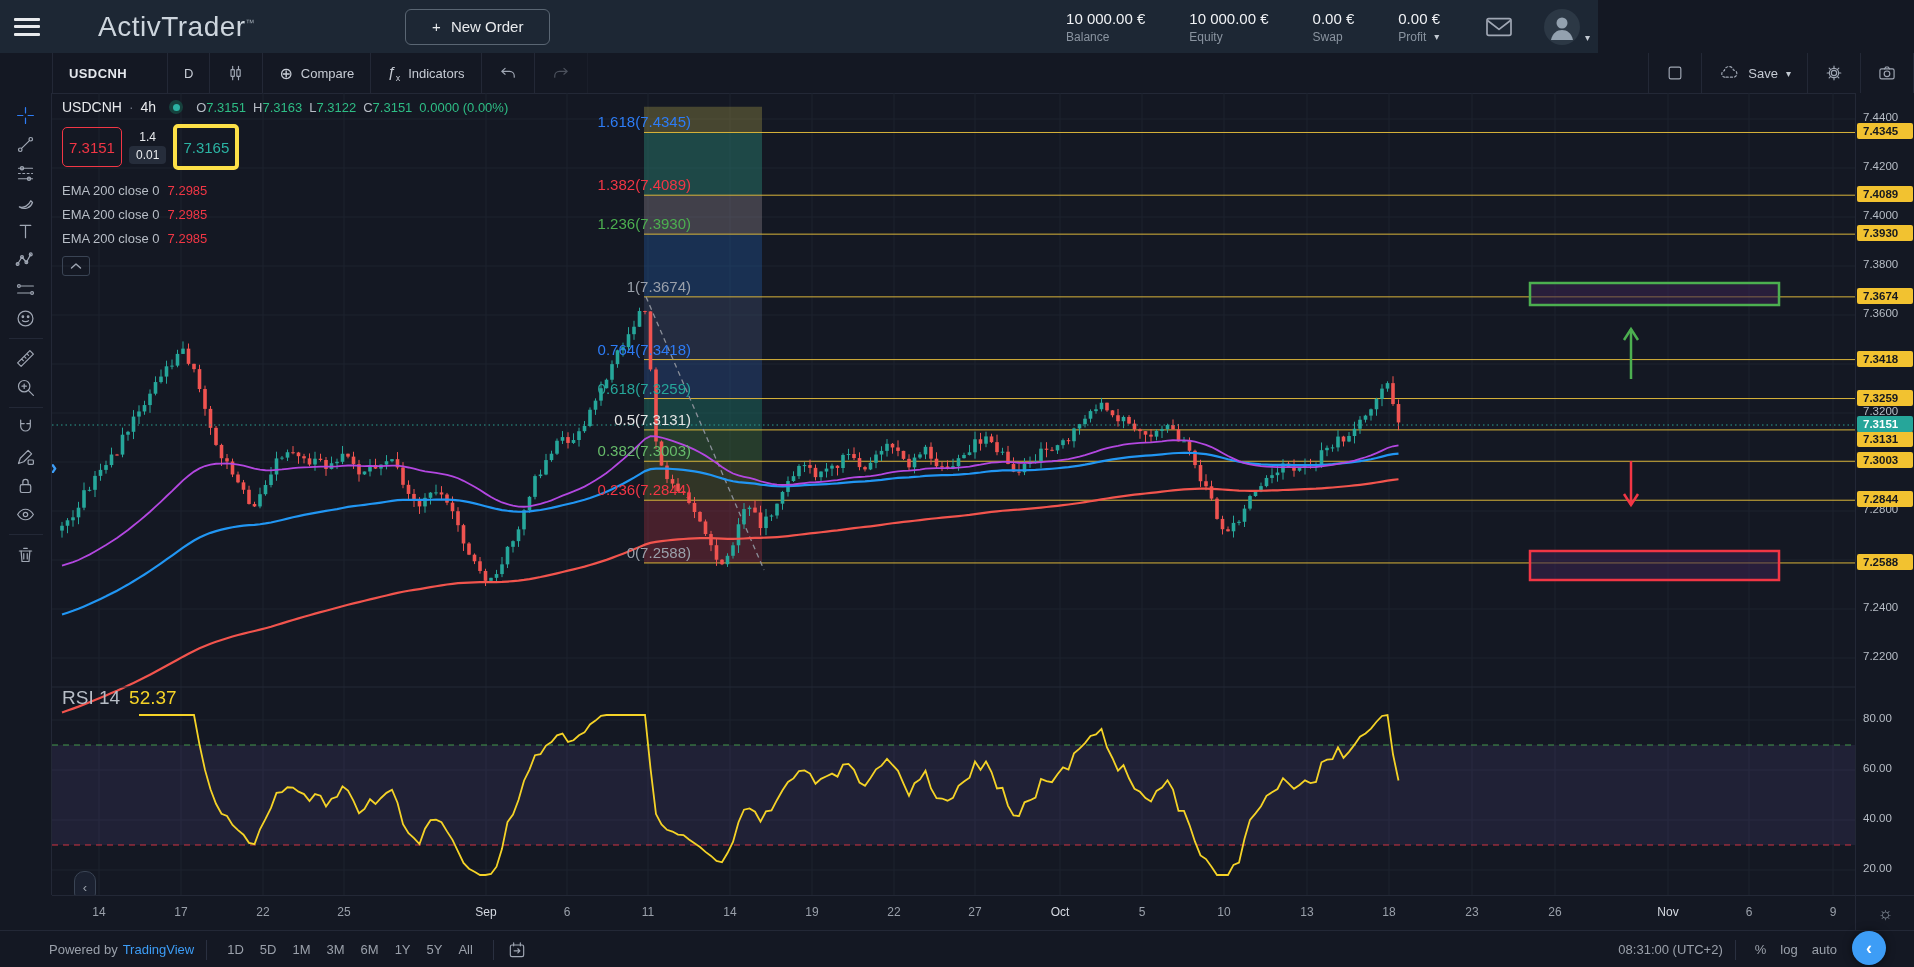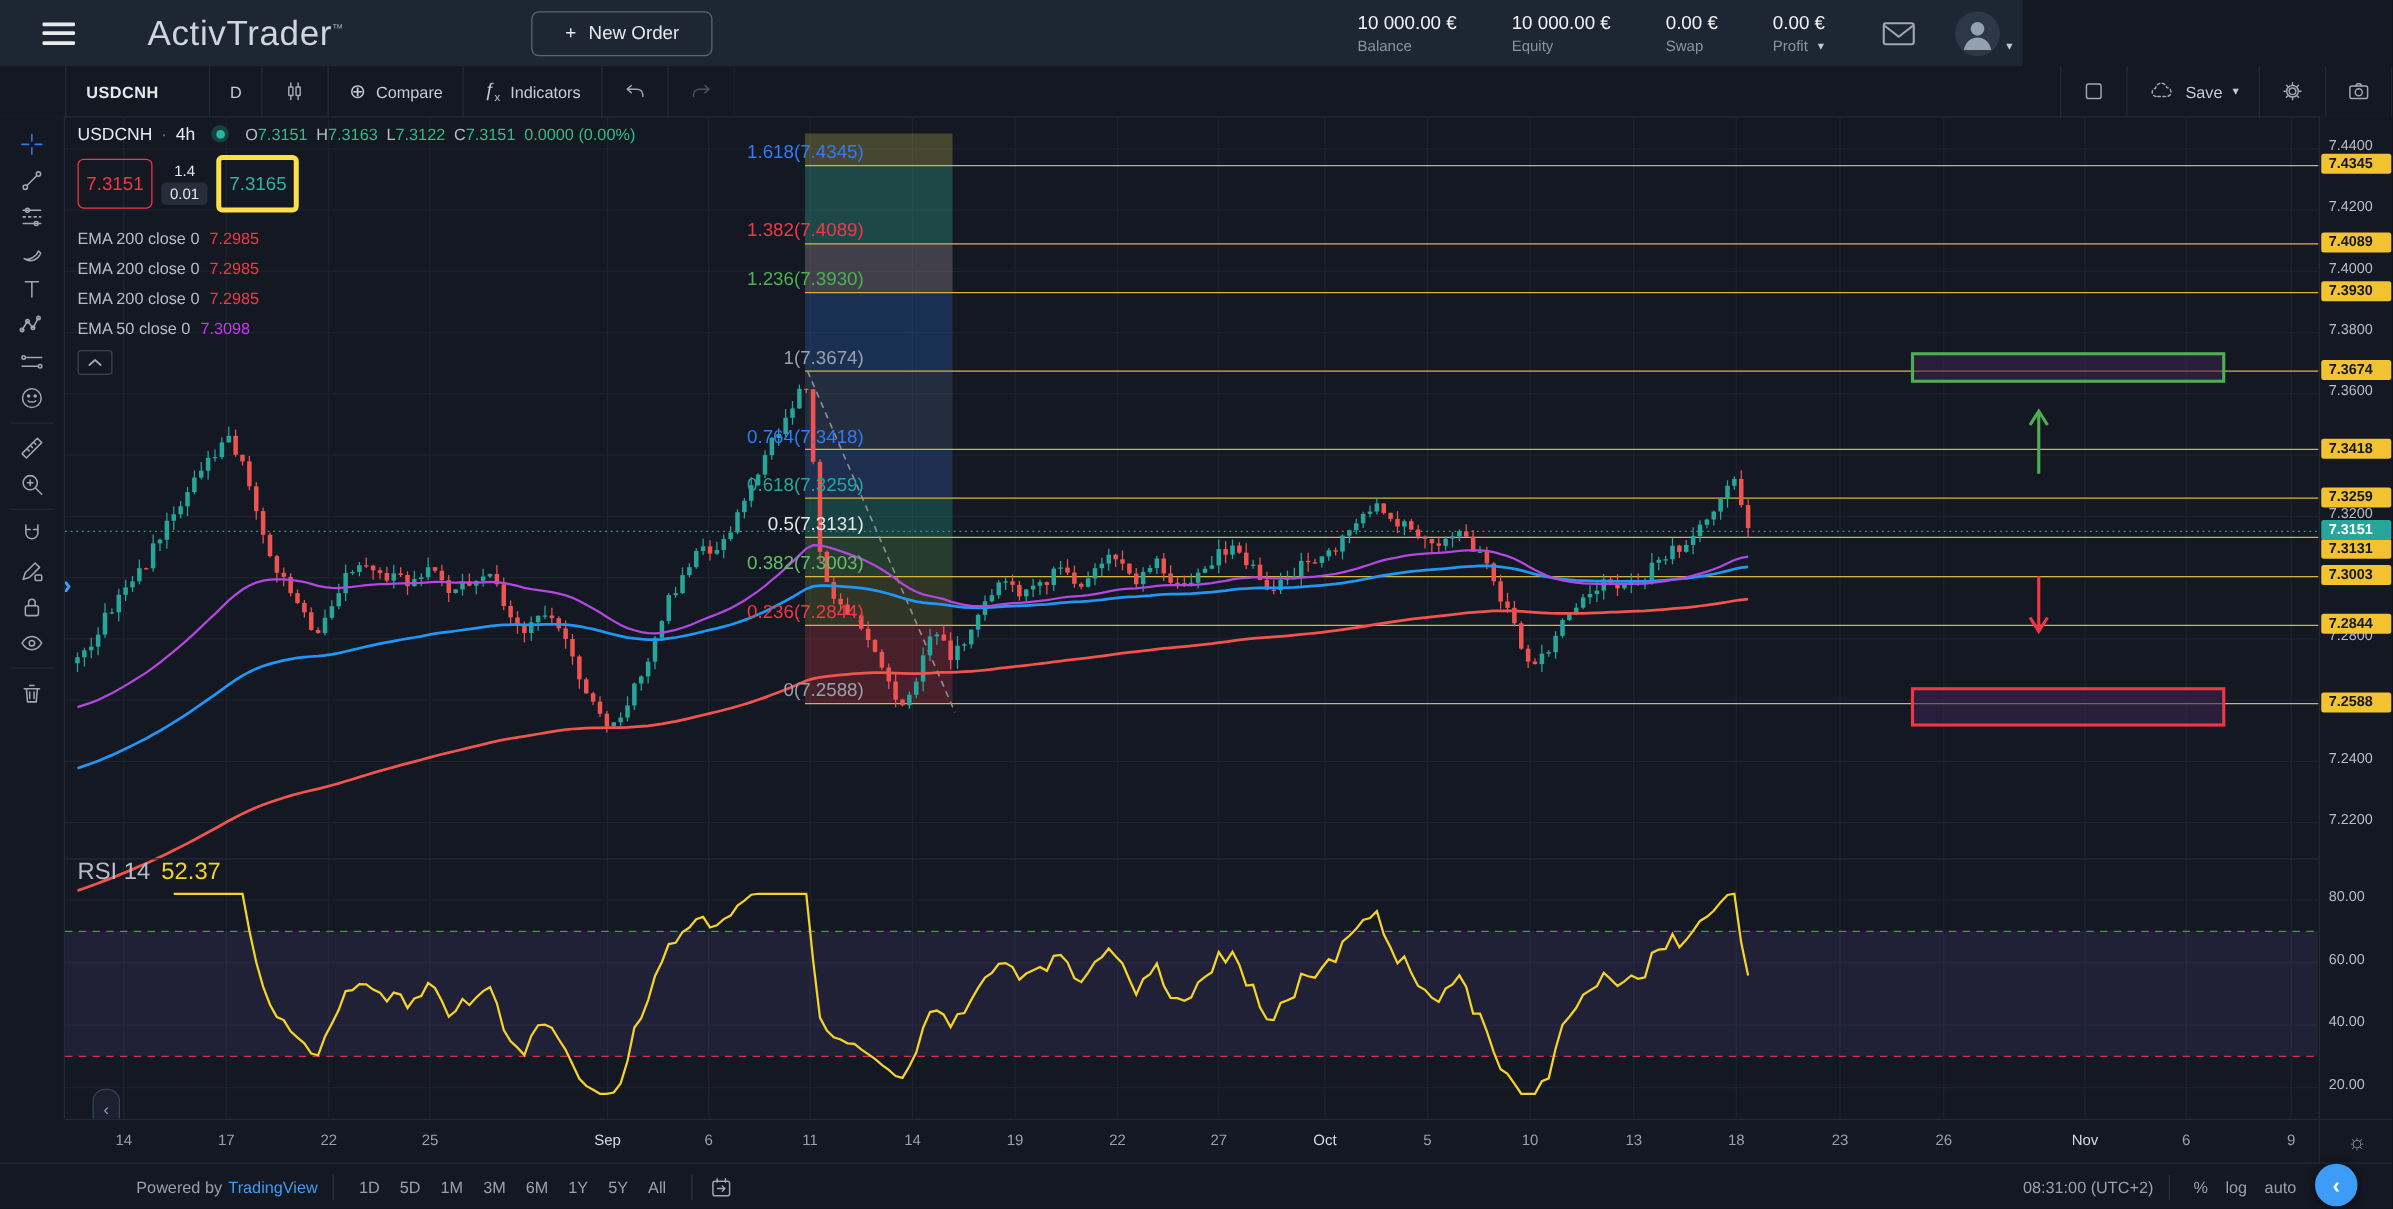--- a/index.html
+++ b/index.html
@@ -3,21 +3,21 @@
 <meta charset="utf-8">
 <style>
   html,body{margin:0;padding:0;background:#0b0e16;}
   .app{position:relative;width:1914px;height:967px;background:#141823;overflow:hidden;
        font-family:"Liberation Sans",sans-serif;color:#d1d4dc;font-size:13px;}
   svg{display:block}
   .ico{stroke:#a0a7b4;fill:none;stroke-width:1.4;stroke-linecap:round;stroke-linejoin:round}
 
   
   .header{position:absolute;left:0;top:0;width:1598px;height:53px;background:#1d2734;
-          display:flex;align-items:center;padding-left:20px;}
+          display:flex;align-items:center;}
   .hamburger{width:26px;height:18px;margin-left:14px;display:flex;flex-direction:column;justify-content:space-between;cursor:pointer}
   .hamburger div{height:3px;background:#e8eaed;border-radius:1px}
   .logo{margin-left:58px;font-size:28px;font-weight:300;color:#cdd5dd;letter-spacing:.5px}
   .logo sup{font-size:9px;color:#9aa4ae}
   .new-order{margin-left:150px;height:36px;padding:0 26px;background:transparent;border:1px solid #5a6673;
              border-radius:6px;color:#e8eaed;font-size:15px;display:flex;align-items:center;gap:10px;cursor:pointer}
   .hspacer{flex:1}
   .stats{display:flex;gap:44px;align-items:center}
   .stat .val{font-size:15px;color:#f0f2f5}
   .stat .lab{font-size:12px;color:#8a94a0;margin-top:3px;display:flex;align-items:center;gap:8px}
@@ -78,21 +78,21 @@
   .fibl{position:absolute;transform:translateY(-100%);right:1164px;font-size:15px;white-space:nowrap}
 
   .expander{position:absolute;left:-2px;top:362px;color:#3d9df6;font-size:22px;font-weight:bold;cursor:pointer}
   .pane-collapse{position:absolute;left:22px;top:778px;width:20px;height:30px;border:1px solid #3a4454;border-radius:10px;
                  background:#1b2130;color:#9aa0aa;display:flex;align-items:center;justify-content:center;cursor:pointer;font-size:13px}
 
   
   .bbar{position:absolute;left:0;top:930px;width:1914px;height:37px;background:#141823;border-top:1px solid #232836;
         display:flex;align-items:center;font-size:13px;color:#9aa0aa}
   .bbar .sep{width:1px;height:20px;background:#2a3040;margin:0 12px}
-  .powered{margin-left:109px}
+  .powered{margin-left:49px}
   .tv{color:#3d9df6;cursor:pointer;margin-left:5px}
   .range{padding:3px 8px;cursor:pointer;border-radius:3px}
   .goto{cursor:pointer;display:flex;align-items:center}
   .clock{cursor:pointer}
   .mode{padding:3px 7px;cursor:pointer}
   .fab{position:absolute;left:1852px;top:931px;width:34px;height:34px;border-radius:50%;background:#3d9df6;color:#fff;
        display:flex;align-items:center;justify-content:center;font-size:18px;font-weight:bold;cursor:pointer;box-shadow:0 0 8px rgba(0,0,0,.5)}
 </style>
 </head>
 <body>
@@ -908,24 +908,20 @@
             <span style="color: rgb(242, 54, 69);">7.2985</span>
           </div>
           <div class="emarow">
             <span>EMA 200 close 0</span>
             <span style="color: rgb(242, 54, 69);">7.2985</span>
           </div>
           <div class="emarow">
             <span>EMA 200 close 0</span>
             <span style="color: rgb(242, 54, 69);">7.2985</span>
           </div>
-          <div class="emarow">
-            <span>EMA 50 close 0</span>
-            <span style="color: rgb(201, 54, 242);">7.3098</span>
-          </div>
         </div>
       <div class="collapse">
         <svg width="12" height="8" viewBox="0 0 12 8" class="ico">
             <path d="M1.5 6L6 2l4.5 4"></path>
           </svg>
       </div>
     </div>
 
     <div class="rsi-legend">
       <span class="n">RSI 14</span>

